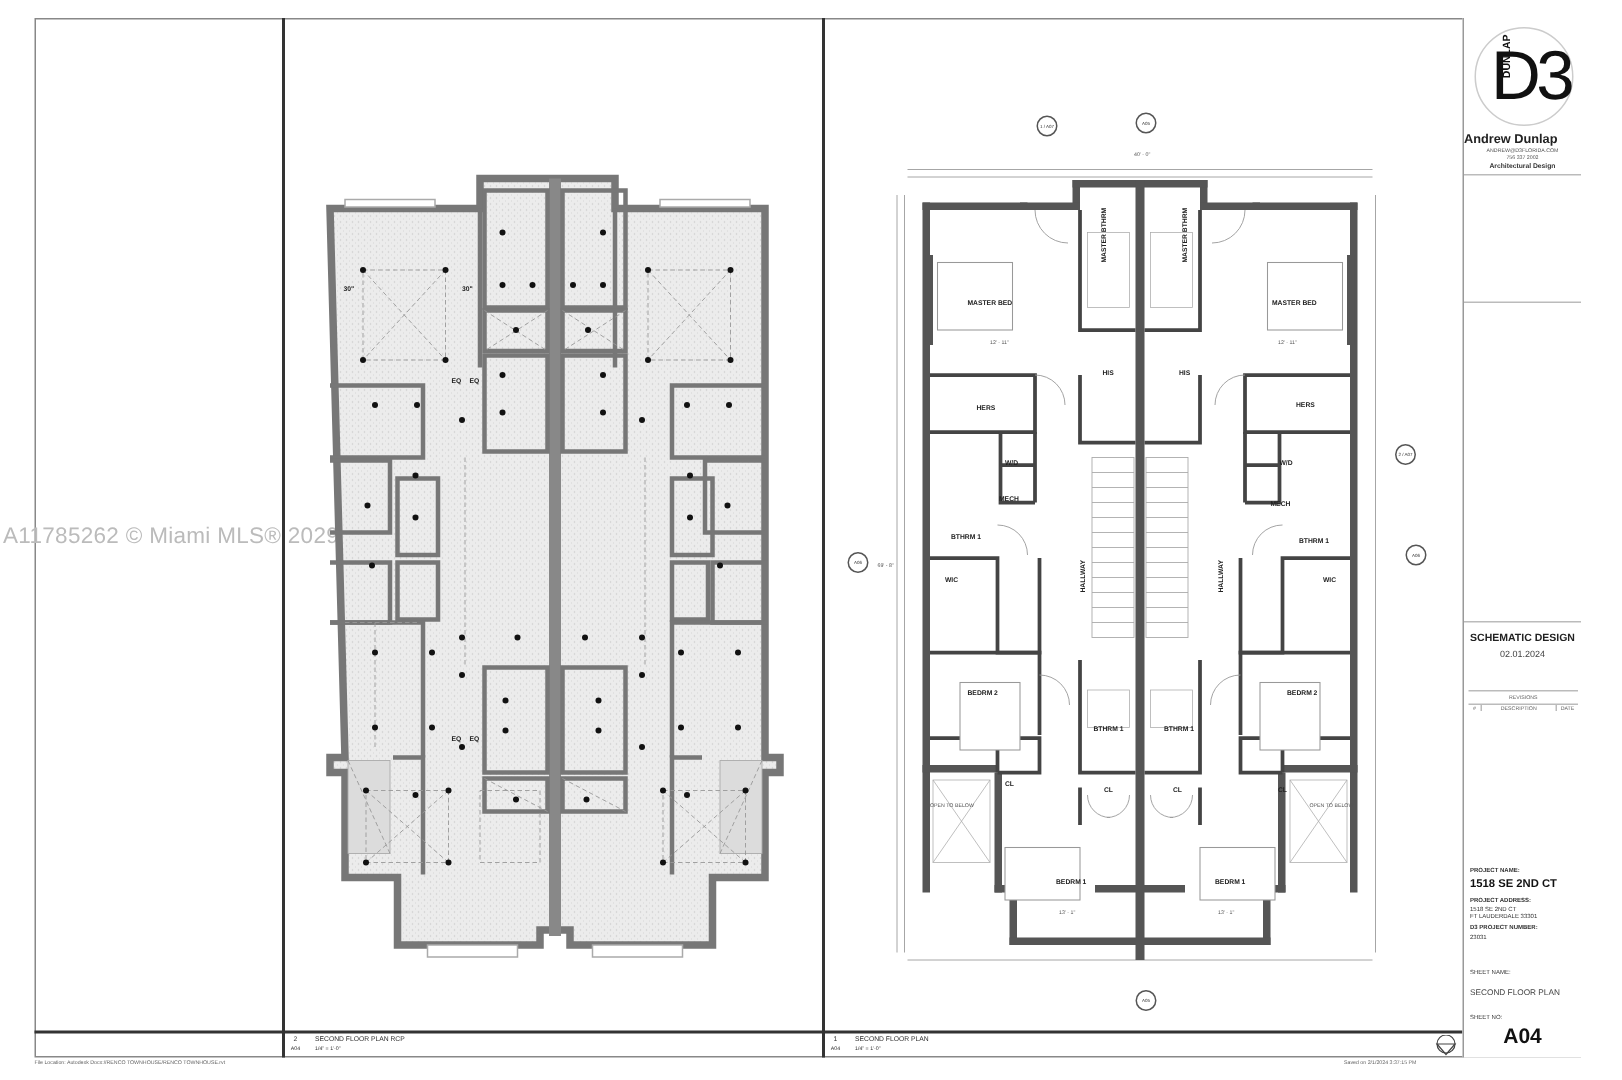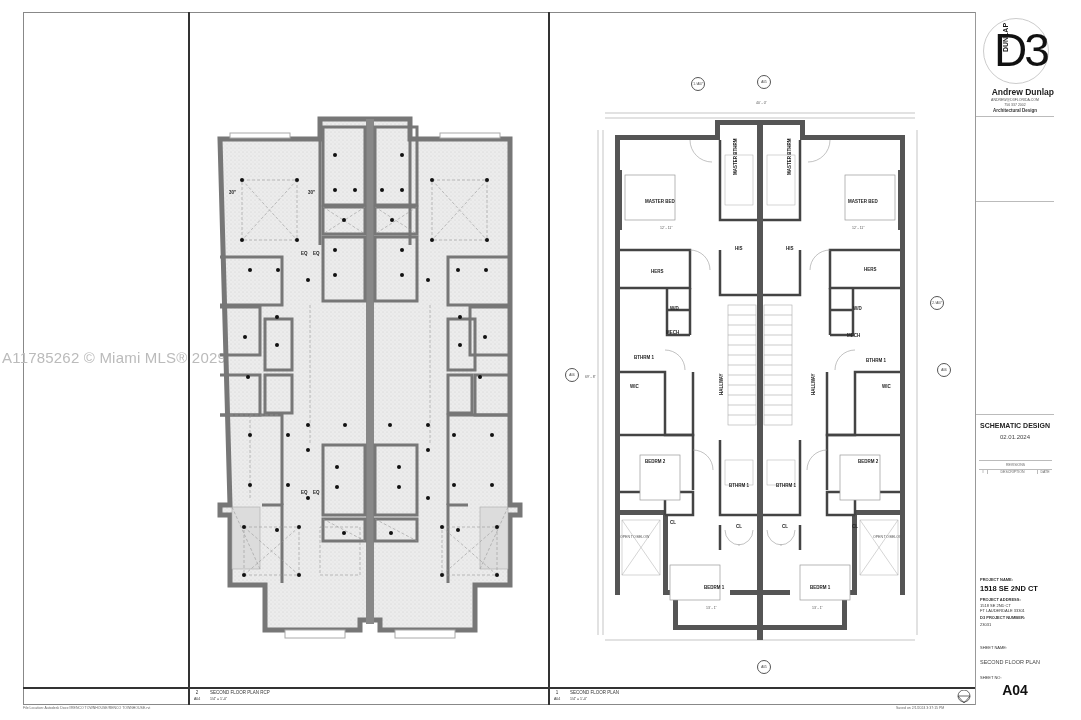--- a/index.html
+++ b/index.html
@@ -4,21 +4,21 @@
 <style>
   html,body{margin:0;padding:0;background:#ffffff;}
   body{width:1081px;height:720px;position:relative;overflow:hidden;font-family:"Liberation Sans",sans-serif;color:#222;}
   .sheet{position:absolute;left:23px;top:12px;width:1031px;height:693px;border:1px solid #888;box-sizing:border-box;}
   .vline{position:absolute;top:12px;width:2px;background:#333;}
   .tb{position:absolute;left:975px;top:12px;width:79px;height:693px;border-left:1px solid #999;box-sizing:border-box;background:#fff;}
   .tb-sec{position:absolute;left:0;width:100%;border-bottom:1px solid #bbb;box-sizing:border-box;}
   .logo-circle{position:absolute;left:7px;top:6px;width:66px;height:66px;border-radius:50%;border:1px solid #ccc;box-sizing:border-box;}
   .logo-d3{position:absolute;left:18px;top:8px;font-size:46px;font-weight:normal;letter-spacing:-3px;color:#111;line-height:60px;}
   .logo-vert{position:absolute;left:9px;top:22px;font-size:7px;font-weight:bold;color:#111;transform:rotate(-90deg);transform-origin:center;width:40px;text-align:center;}
-  .firm{position:absolute;left:0;top:75px;width:100%;text-align:right;font-size:8.5px;font-weight:bold;}
+  .firm{position:absolute;left:0;top:75px;width:100%;text-align:left;font-size:8.5px;font-weight:bold;}
   .firm-sub{position:absolute;left:0;width:100%;text-align:center;font-size:3.5px;color:#555;}
   .firm-tag{position:absolute;left:0;top:96px;width:100%;text-align:center;font-size:4.5px;font-weight:bold;color:#333;}
   .sd-title{position:absolute;left:0;top:420px;width:100%;text-align:center;font-size:7px;font-weight:bold;}
   .sd-date{position:absolute;left:0;top:433px;width:100%;text-align:center;font-size:6px;color:#444;}
   .rev{position:absolute;left:3px;top:448px;width:73px;height:20px;border-top:1px solid #bbb;font-size:3.5px;color:#666;}
   .lbl{position:absolute;left:4px;font-size:4px;font-weight:bold;color:#333;}
   .val-b{position:absolute;left:4px;font-size:7.5px;font-weight:bold;color:#111;}
   .val-s{position:absolute;left:4px;font-size:4px;color:#333;line-height:5px;}
   .sheetname{position:absolute;left:4px;top:657px;font-size:5.5px;color:#444;}
   .sheetno{position:absolute;left:0;top:680px;width:100%;text-align:center;font-size:14px;font-weight:bold;color:#111;}

